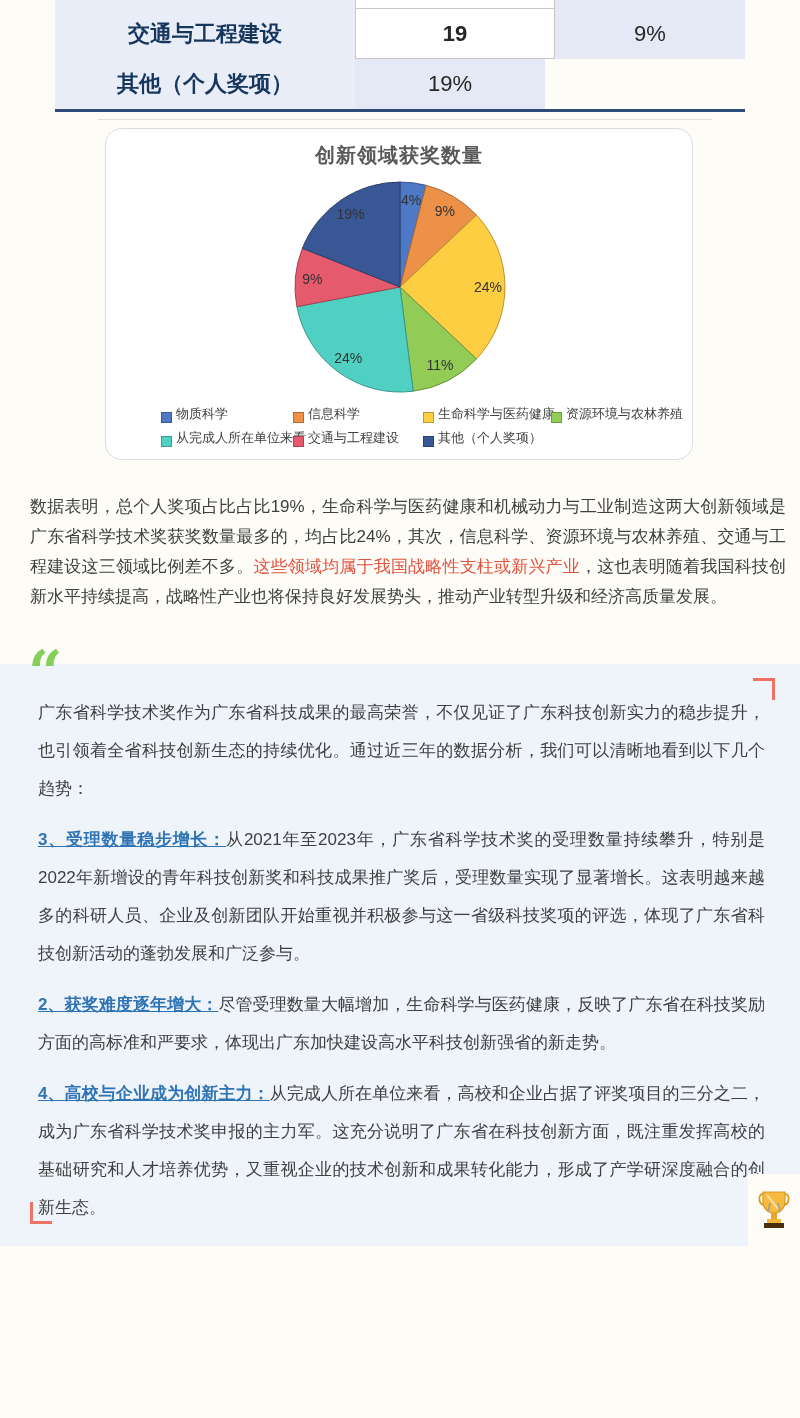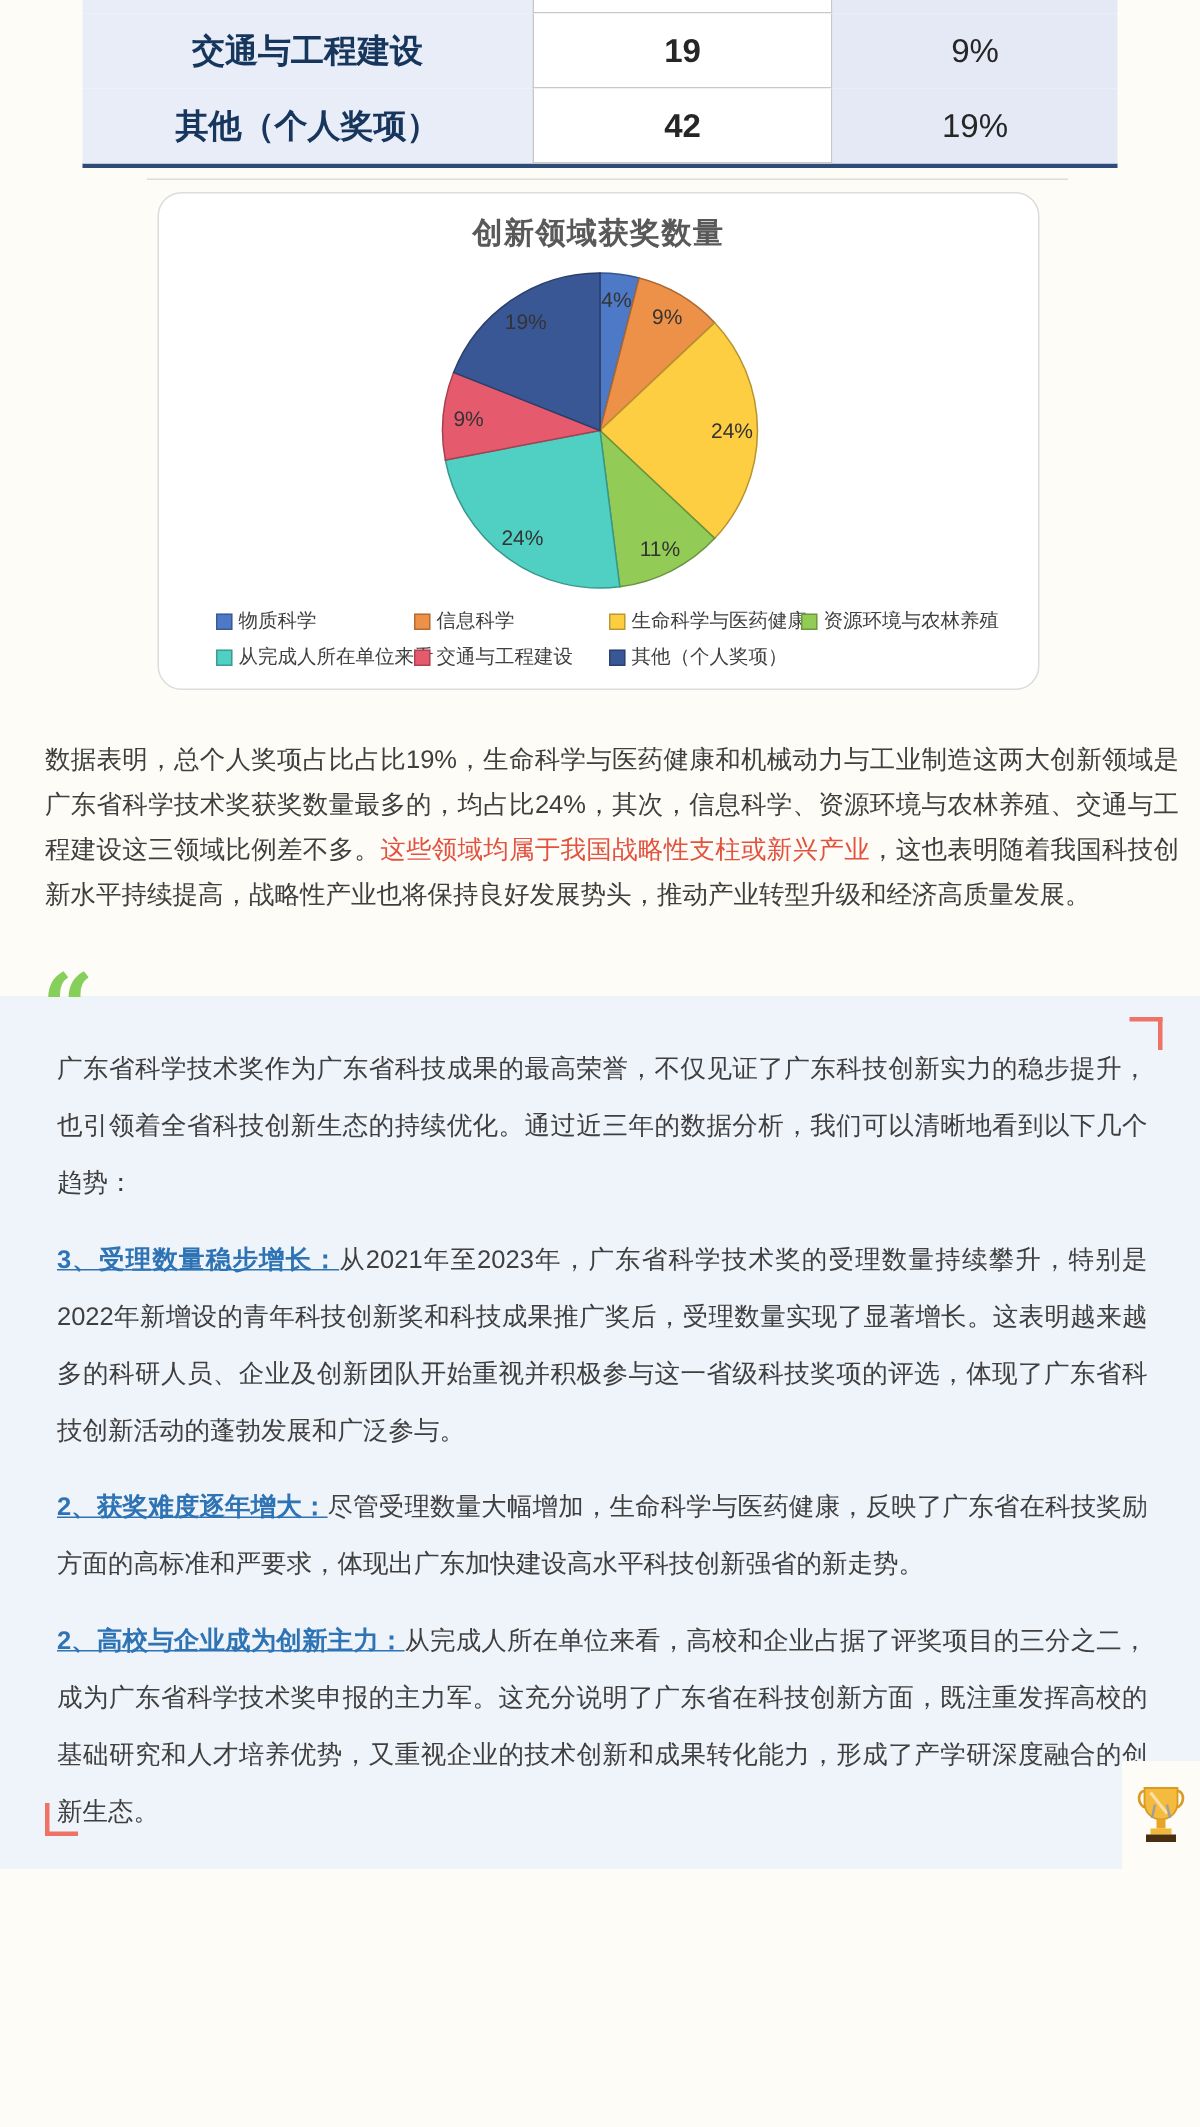--- a/index.html
+++ b/index.html
@@ -22,21 +22,21 @@
   .t-data{height:50px;}
   .hr-light{width:614px;margin:7px 0 0 98px;border-top:1px solid #DCDCDC;height:0;}
   
   .card{margin:8px 0 0 105px;width:586px;background:#FFFFFF;border:1px solid #DCDCDC;border-radius:16px;}
   .card-title{text-align:center;font-size:20px;font-weight:bold;color:#595959;
     padding-top:13px;letter-spacing:1px;}
   #pie-svg{display:block;margin:0 auto;}
   .pie-label{font-size:14px;fill:#333333;font-family:"Liberation Sans","DejaVu Sans",sans-serif;}
   .legend{margin:2px 0 12px 38px;display:grid;grid-template-columns:132px 130px 128px auto;
     row-gap:6px;font-size:13px;color:#404040;}
-  .legend-item{display:flex;align-items:center;white-space:nowrap;}
+  .legend-item{display:flex;align-items:flex-end;white-space:nowrap;margin-left:17px;}
   .swatch{width:11px;height:11px;display:inline-block;margin-right:4px;
     border:1px solid rgba(0,0,0,0.25);box-sizing:border-box;flex:none;}
   
   .analysis{margin:32px 14px 0 30px;font-size:17px;line-height:30px;color:#3F3F3F;text-align:justify;}
   .red{color:#E3523F;}
   
   .quote-panel{position:relative;margin-top:52px;background:#EFF3FA;padding:30px 35px 6px 38px;}
   .quote-icon{position:absolute;top:-22px;left:28px;font-family:"DejaVu Serif","Liberation Serif",serif;
     font-weight:bold;font-size:60px;line-height:1;color:#87CF5B;height:42px;overflow:hidden;}
   .q-p{font-size:17px;line-height:38px;color:#3F3F3F;text-align:justify;margin:0 0 13px 0;}
@@ -57,21 +57,20 @@
     <div class="t-count"></div>
     <div class="t-pct"></div>
   </div>
   <div class="t-row t-data">
     <div class="t-name">交通与工程建设</div>
     <div class="t-count">19</div>
     <div class="t-pct">9%</div>
   </div>
   <div class="t-row t-data">
     <div class="t-name">其他（个人奖项）</div>
-    <div class="t-count">42</div>
     <div class="t-pct">19%</div>
   </div>
 </div>
 <div class="hr-light"></div>
 
 <div class="card">
   <div class="card-title">创新领域获奖数量</div>
   <svg id="pie-svg" width="586" height="234">
       <path d="M294 118 L294.0 13.0 A105 105 0 0 1 320.1 16.3 Z" fill="#4E79C6" stroke="rgb(56,87,143)" stroke-width="1"></path>
       <text x="305.0" y="35.7" text-anchor="middle" class="pie-label">4%</text>
@@ -124,21 +123,21 @@
 
 <div class="quote-panel">
   <span class="quote-icon">“</span>
   <span class="bracket-tr"></span>
   <span class="bracket-bl"></span>
 
   <p class="q-p">广东省科学技术奖作为广东省科技成果的最高荣誉，不仅见证了广东科技创新实力的稳步提升，也引领着全省科技创新生态的持续优化。通过近三年的数据分析，我们可以清晰地看到以下几个趋势：</p>
 
   <p class="q-p"><span class="q-heading">3、受理数量稳步增长：</span><span>从2021年至2023年，广东省科学技术奖的受理数量持续攀升，特别是2022年新增设的青年科技创新奖和科技成果推广奖后，受理数量实现了显著增长。这表明越来越多的科研人员、企业及创新团队开始重视并积极参与这一省级科技奖项的评选，体现了广东省科技创新活动的蓬勃发展和广泛参与。</span></p>
   <p class="q-p"><span class="q-heading">2、获奖难度逐年增大：</span><span>尽管受理数量大幅增加，生命科学与医药健康，反映了广东省在科技奖励方面的高标准和严要求，体现出广东加快建设高水平科技创新强省的新走势。</span></p>
-  <p class="q-p"><span class="q-heading">2、高校与企业成为创新主力：</span><span>从完成人所在单位来看，高校和企业占据了评奖项目的三分之二，成为广东省科学技术奖申报的主力军。这充分说明了广东省在科技创新方面，既注重发挥高校的基础研究和人才培养优势，又重视企业的技术创新和成果转化能力，形成了产学研深度融合的创新生态。</span></p>
+  <p class="q-p"><span class="q-heading">4、高校与企业成为创新主力：</span><span>从完成人所在单位来看，高校和企业占据了评奖项目的三分之二，成为广东省科学技术奖申报的主力军。这充分说明了广东省在科技创新方面，既注重发挥高校的基础研究和人才培养优势，又重视企业的技术创新和成果转化能力，形成了产学研深度融合的创新生态。</span></p>
 
   <span class="trophy-box">
     <svg width="32" height="40" viewBox="0 0 32 40">
       <path d="M5 2 h22 v10 a11 11 0 0 1 -22 0 z" fill="#F5BB3E" stroke="#DB9A22" stroke-width="1.2"></path>
       <path d="M5 4 C0 4 0 14 6 15" fill="none" stroke="#DB9A22" stroke-width="1.8"></path>
       <path d="M27 4 C32 4 32 14 26 15" fill="none" stroke="#DB9A22" stroke-width="1.8"></path>
       <path d="M9 5 L20 19" stroke="#FFFFFF" stroke-width="2" opacity="0.55"></path>
       <path d="M12 13 L10 22 M20 13 L22 22" stroke="#9E9E9E" stroke-width="1.6" fill="none"></path>
       <rect x="13" y="23" width="6" height="6" fill="#E8A426"></rect>
       <rect x="9" y="29" width="14" height="4" fill="#F0B73A"></rect>

